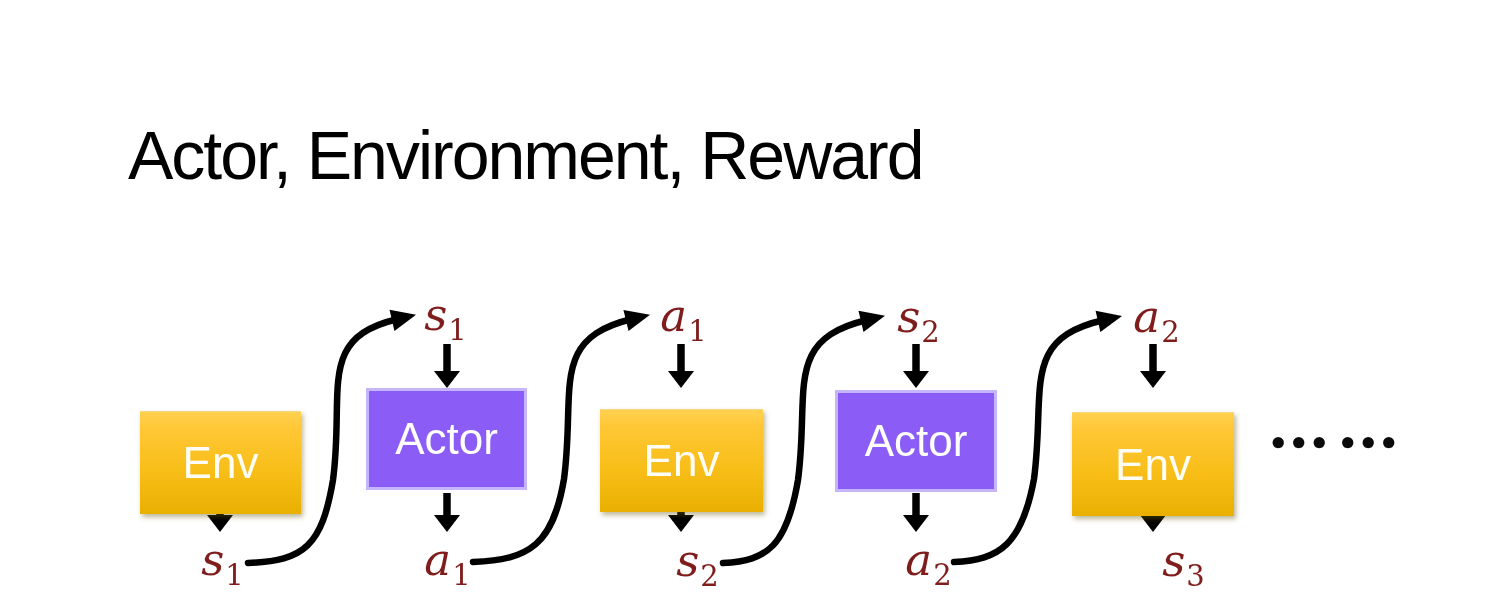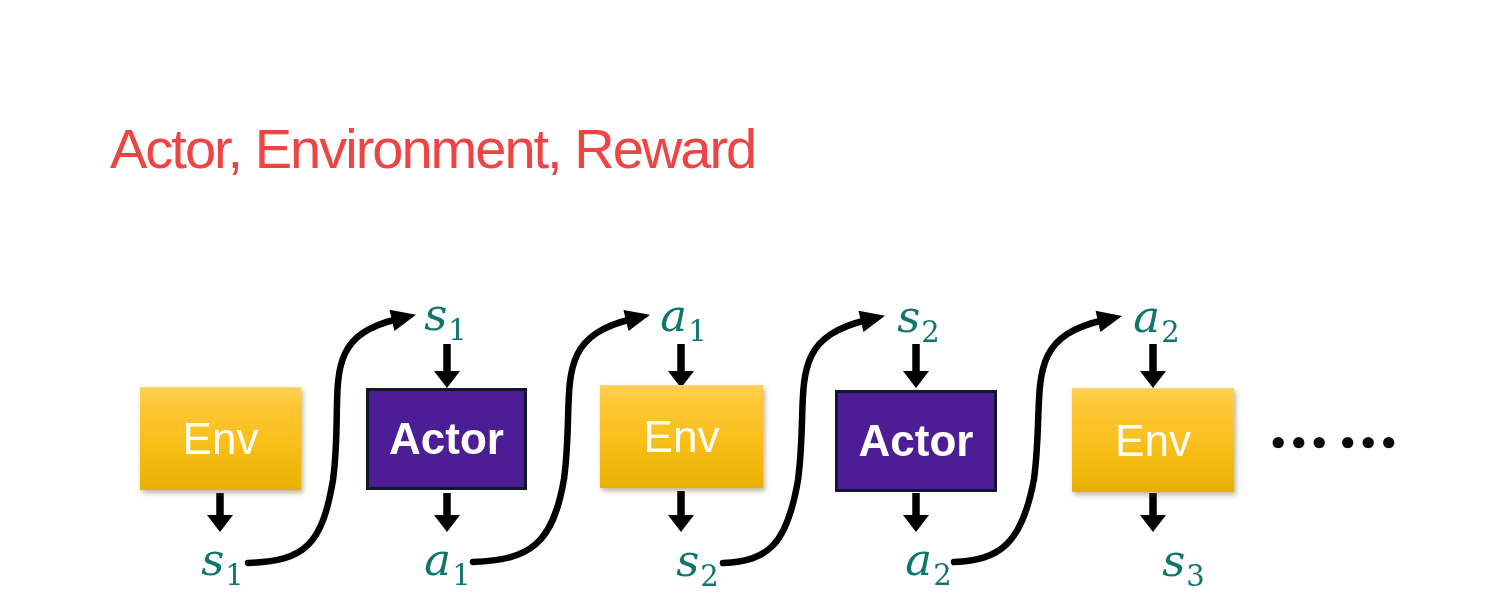--- a/index.html
+++ b/index.html
@@ -1,40 +1,41 @@
 <!DOCTYPE html>
 <html><head>
 <meta charset="utf-8">
 <style>
   html,body { margin:0; padding:0; background:#fff; }
   .slide {
     position:relative; width:1500px; height:608px; background:#ffffff;
     overflow:hidden; font-family:"Liberation Sans", sans-serif;
   }
   .title {
-    position:absolute; left:110px; top:116px;
-    font-size:56px; font-weight:300; letter-spacing:-2px;
-    color:#ef4444; white-space:nowrap;
+    position:absolute; left:128px; top:116px;
+    font-size:68px; font-weight:300; letter-spacing:-2px;
+    color:#000000; white-space:nowrap;
   }
   .arrow-layer { position:absolute; left:0; top:0; width:1500px; height:608px; }
   .box {
     position:absolute; display:flex; align-items:center; justify-content:center;
     font-size:44px; color:#fffef6; box-sizing:border-box; white-space:nowrap;
   }
   .box.env {
     background:linear-gradient(180deg,#ffd150 0%, #ffc736 16%, #f8be18 58%, #e9b001 100%);
     box-shadow:2px 3px 5px rgba(110,95,25,0.45);
     border-top:1px solid rgba(255,255,255,0.5);
+    margin-top:24px;
   }
   .box.actor {
-    background:#4c1d95; border:3px solid #0f172a; color:#ffffff;font-weight:bold;
+    background:#8b5cf6; border:3px solid #c4b5fd; color:#ffffff;
   }
   .mlabel {
     position:absolute; transform:translateX(-50%); white-space:nowrap;
-    color:#0f766e; font-family:"DejaVu Serif", serif; line-height:1;
+    color:#7f1d1d; font-family:"DejaVu Serif", serif; line-height:1;
   }
   .mlabel .base { font-style:italic; font-size:45px; }
   .mlabel .sub  { font-style:normal; font-size:29px; position:relative; top:10px; left:1px; }
   .dots {
     position:absolute; left:1268px; top:428px; line-height:1;
     font-size:32px; font-weight:700; color:#0a0a0a;
     letter-spacing:0px; word-spacing:-3px; white-space:nowrap;
     font-family:"DejaVu Sans", sans-serif;
   }
 </style>

